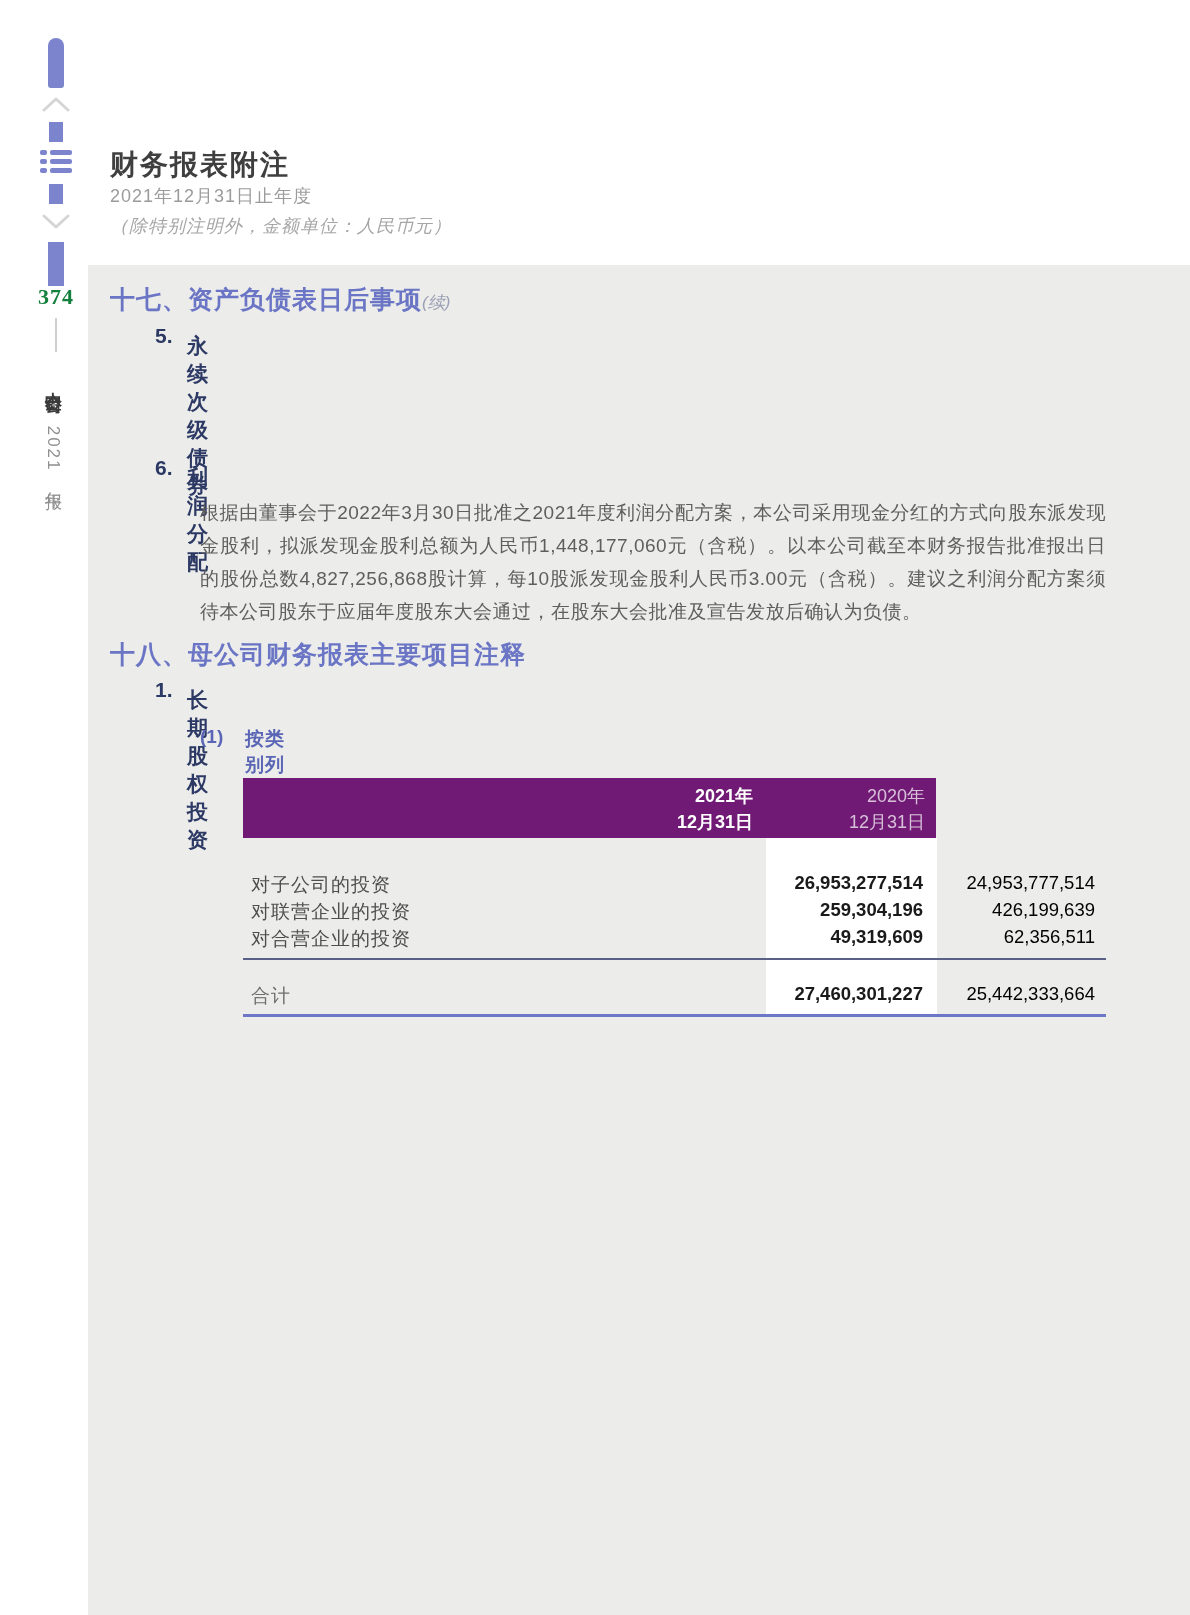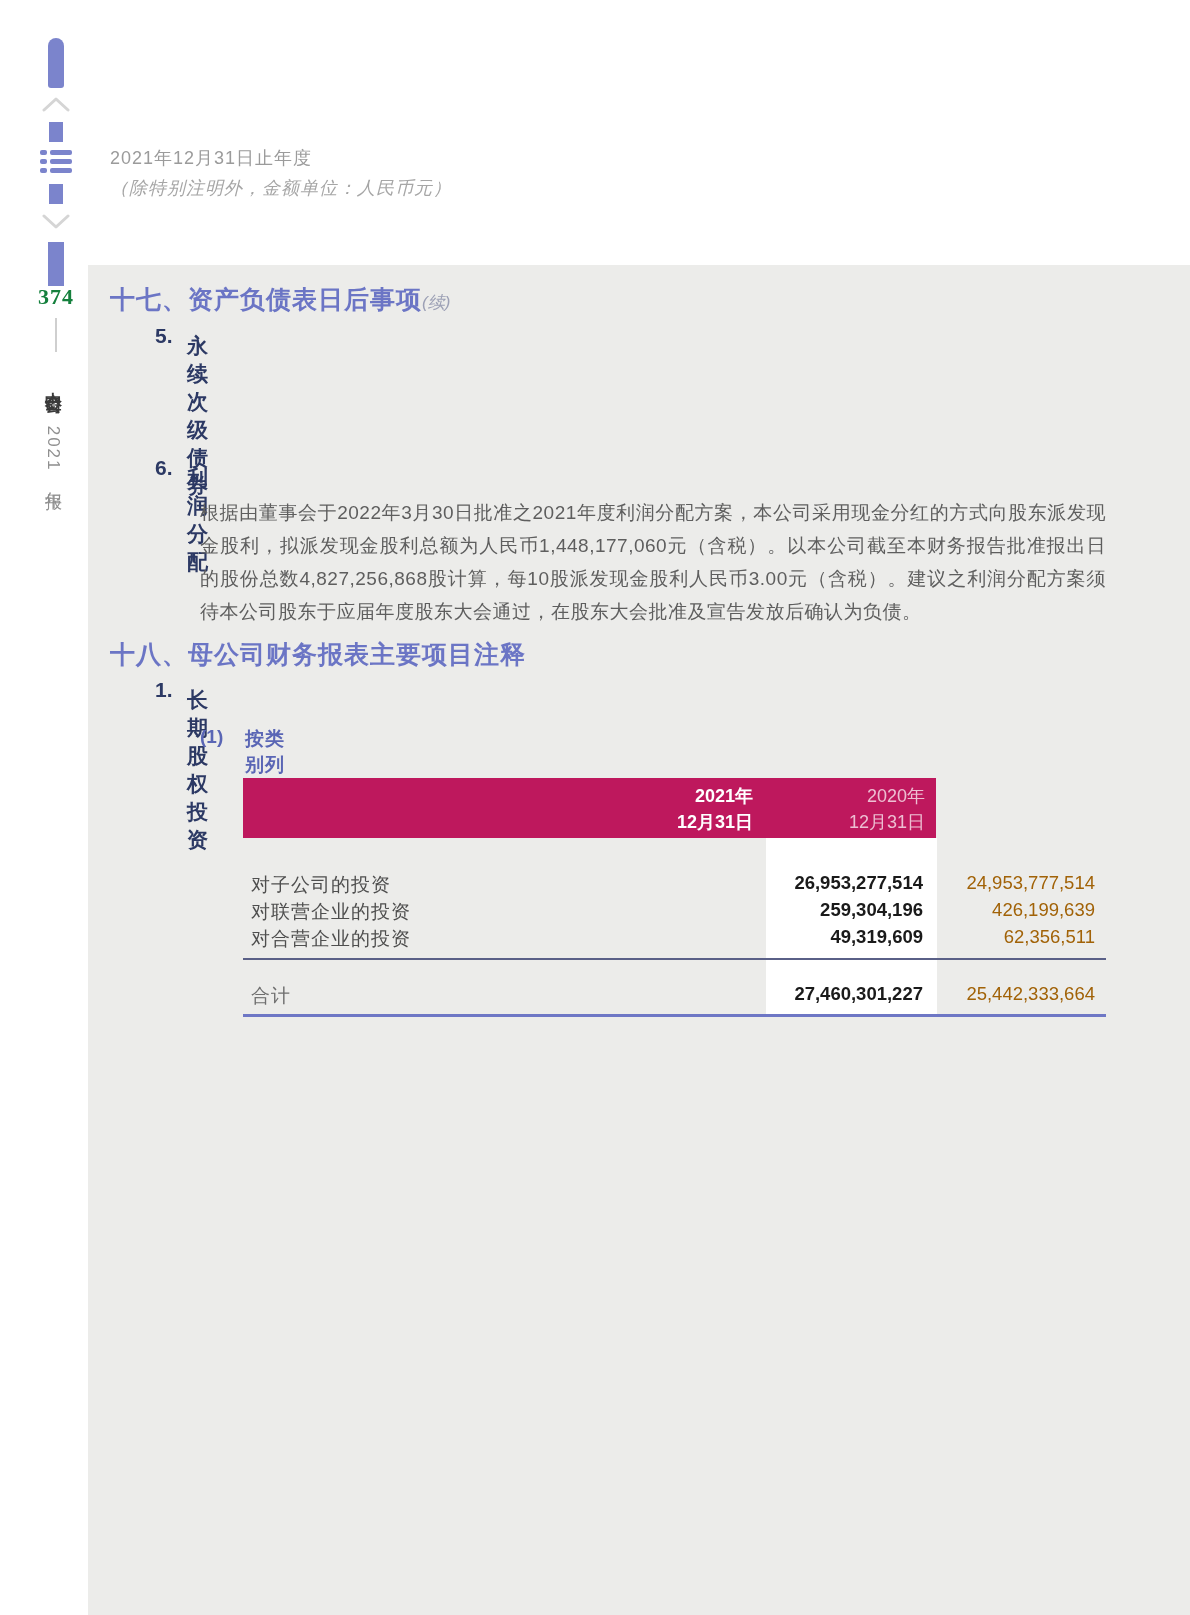--- a/index.html
+++ b/index.html
@@ -87,36 +87,36 @@
   .sub-title { position:absolute; left:157px; letter-spacing:1px; }
 
   
   .inv-table { position:absolute; left:155px; top:513px; width:863px; height:242px; }
   .col-highlight {
     position:absolute; left:523px; top:60px; width:171px; height:177px;
     background:#ffffff;
   }
   .tbl-head {
     position:absolute; left:0; top:0; width:693px; height:60px;
-    background:#be185d;
+    background:#701a75;
   }
   .tbl-head .col-head { position:absolute; top:5px; text-align:right; font-size:18px; line-height:26px; }
   .col-head-2021 { right:183px; color:#ffffff; font-weight:bold; }
   .col-head-2020 { right:11px; color:rgba(255,255,255,0.72); }
   .col-head span { display:block; }
 
   .tbl-row { position:absolute; left:0; width:863px; height:27px; font-size:19px; }
   .row-1 { top:94px; }
   .row-2 { top:121px; }
   .row-3 { top:148px; }
   .row-total { top:205px; }
   .tbl-row .row-label { position:absolute; left:8px; color:#4e4e4e; letter-spacing:1px; }
   .row-total .row-label { color:#6f6f6f; }
   .tbl-row .v2021 { position:absolute; right:183px; font-weight:bold; color:#1a1a1a; font-size:18.5px; }
-  .tbl-row .v2020 { position:absolute; right:11px; color:#a16207; font-size:18.5px; }
+  .tbl-row .v2020 { position:absolute; right:11px; color:#000000; font-size:18.5px; }
   .tbl-rule-mid { position:absolute; left:0; top:180px; width:863px; height:2px; background:#5a6087; }
   .tbl-rule-bottom { position:absolute; left:0; top:236px; width:863px; height:3px; background:#6e77c5; }
 </style>
 </head>
 <body>
 
 <div class="nav-strip">
   <div class="nav-bar-top"></div>
 
   <div class="chevron chevron-up">
@@ -156,20 +156,21 @@
   <div class="page-number-rule"></div>
 
   <div class="side-vertical">
     <span class="side-company">中金公司</span>
     <span class="side-bullet">•</span>
     <span class="side-report">2021 年报</span>
   </div>
 </div>
 
 <div class="doc-header">
+  <div class="doc-title">财务报表附注</div>
   <div class="doc-period">2021年12月31日止年度</div>
   <div class="doc-note">（除特别注明外，金额单位：人民币元）</div>
 </div>
 
 <div class="content-panel">
 
   <div class="section-heading heading-17">
     <span>十七、资产负债表日后事项</span><span class="heading-suffix">(续)</span>
   </div>
 

